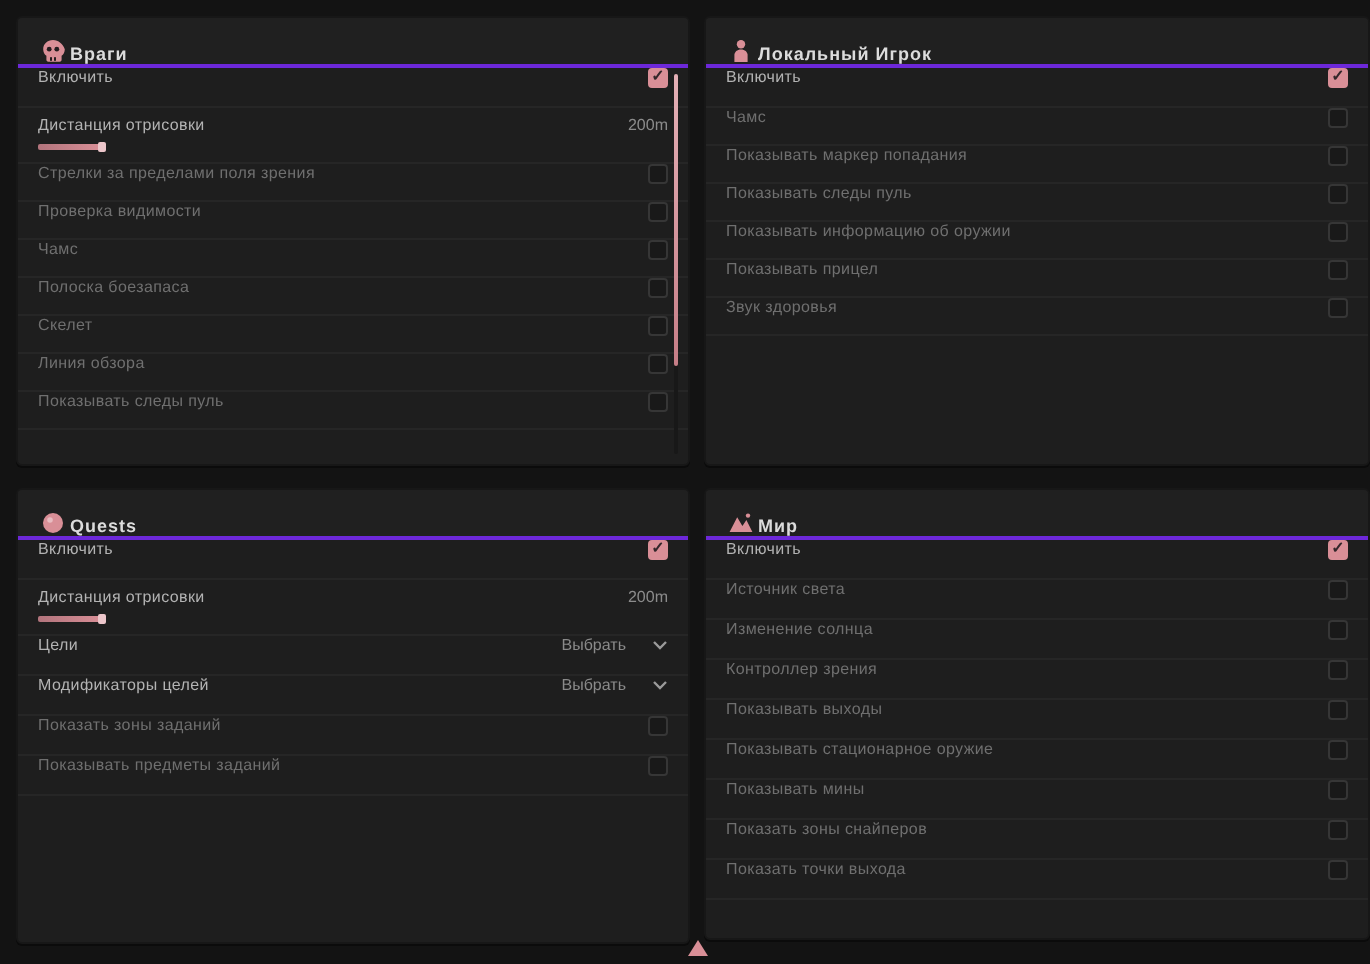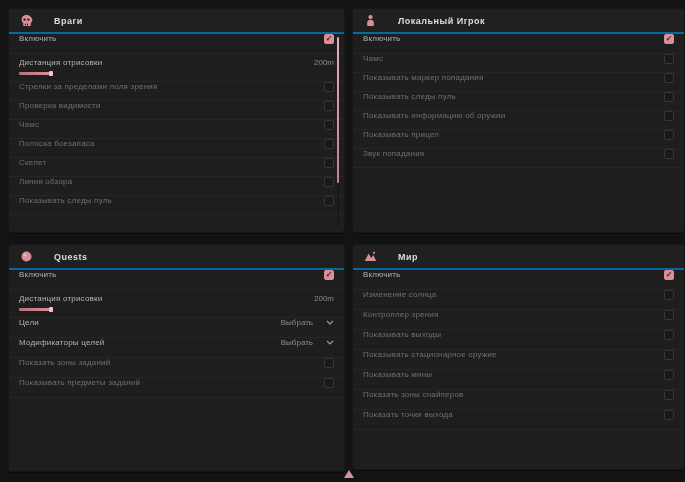--- a/index.html
+++ b/index.html
@@ -13,22 +13,22 @@
     position:absolute;background:#1e1e1e;border-radius:3px;
     border:1px solid #171717;box-shadow:0 1px 0 #0b0b0b;
     box-sizing:border-box;overflow:hidden;
   }
   .p0{left:8px;top:8px;width:337px;height:225px}
   .p1{left:352px;top:8px;width:333px;height:225px}
   .p2{left:8px;top:244px;width:337px;height:228px}
   .p3{left:352px;top:244px;width:333px;height:226px}
 
   .ph{
-    height:23px;display:flex;align-items:center;gap:21px;
-    padding:0 11px;border-bottom:2px solid #0369a1;background:#202020;
+    height:23px;display:flex;align-items:flex-end;gap:2px;
+    padding:0 11px;border-bottom:2px solid #6d28d9;background:#202020;
   }
   .ph h2{
     margin:0;font-size:9px;font-weight:bold;color:#dcdcdc;letter-spacing:.5px;
   }
   .picon{width:13px;height:13px;display:inline-flex;align-items:center;justify-content:center}
   .picon svg{display:block}
 
   .pbody{position:relative}
 
   .row{
@@ -174,21 +174,21 @@
       </div>
       <div class="row">
         <span class="lbl">Показывать информацию об оружии</span>
         <span class="cb"></span>
       </div>
       <div class="row">
         <span class="lbl">Показывать прицел</span>
         <span class="cb"></span>
       </div>
       <div class="row">
-        <span class="lbl">Звук попадания</span>
+        <span class="lbl">Звук здоровья</span>
         <span class="cb"></span>
       </div>
     </div>
 </section>
 
 <section class="panel p2">
   <header class="ph">
     <span class="picon">
         <svg width="13" height="13" viewBox="0 0 13 13">
           <circle cx="6.5" cy="6.5" r="5" fill="#d98f97"></circle>
@@ -258,20 +258,24 @@
     <h2>Мир</h2>
   </header>
   <div class="pbody">
       <div class="row em r-first">
         <span class="lbl">Включить</span>
         <span class="cb on">
           <span class="chk">✓</span>
         </span>
       </div>
       <div class="row">
+        <span class="lbl">Источник света</span>
+        <span class="cb"></span>
+      </div>
+      <div class="row">
         <span class="lbl">Изменение солнца</span>
         <span class="cb"></span>
       </div>
       <div class="row">
         <span class="lbl">Контроллер зрения</span>
         <span class="cb"></span>
       </div>
       <div class="row">
         <span class="lbl">Показывать выходы</span>
         <span class="cb"></span>

